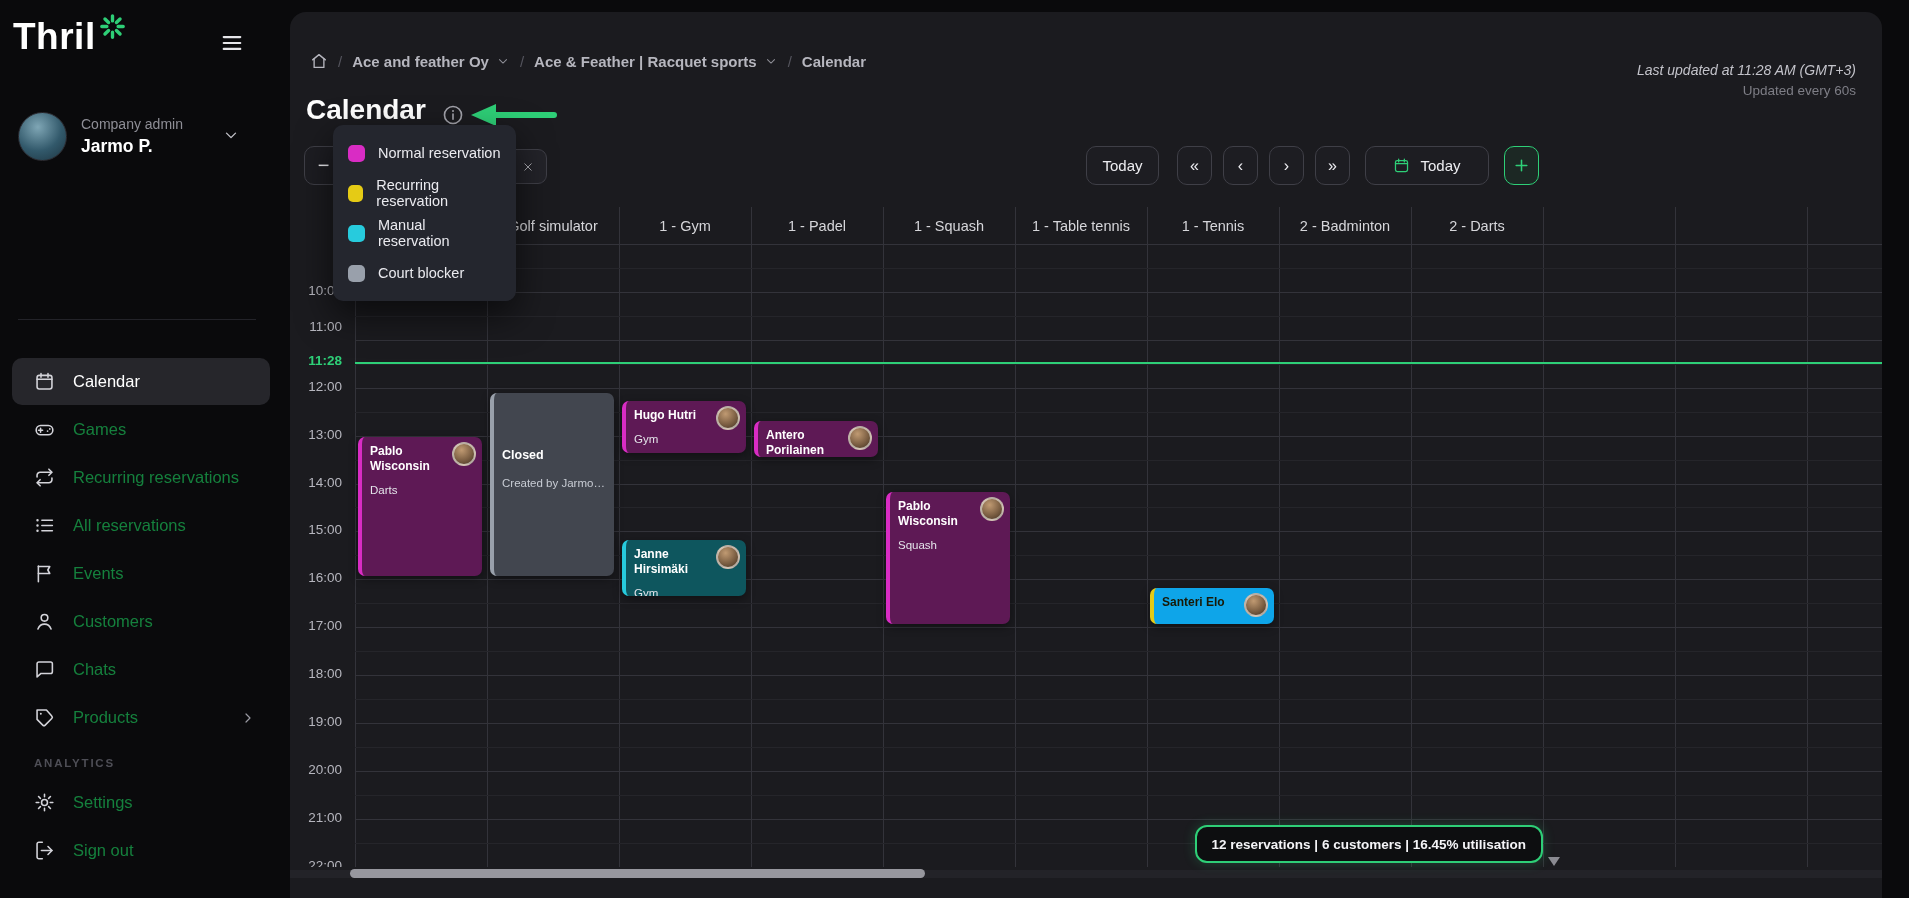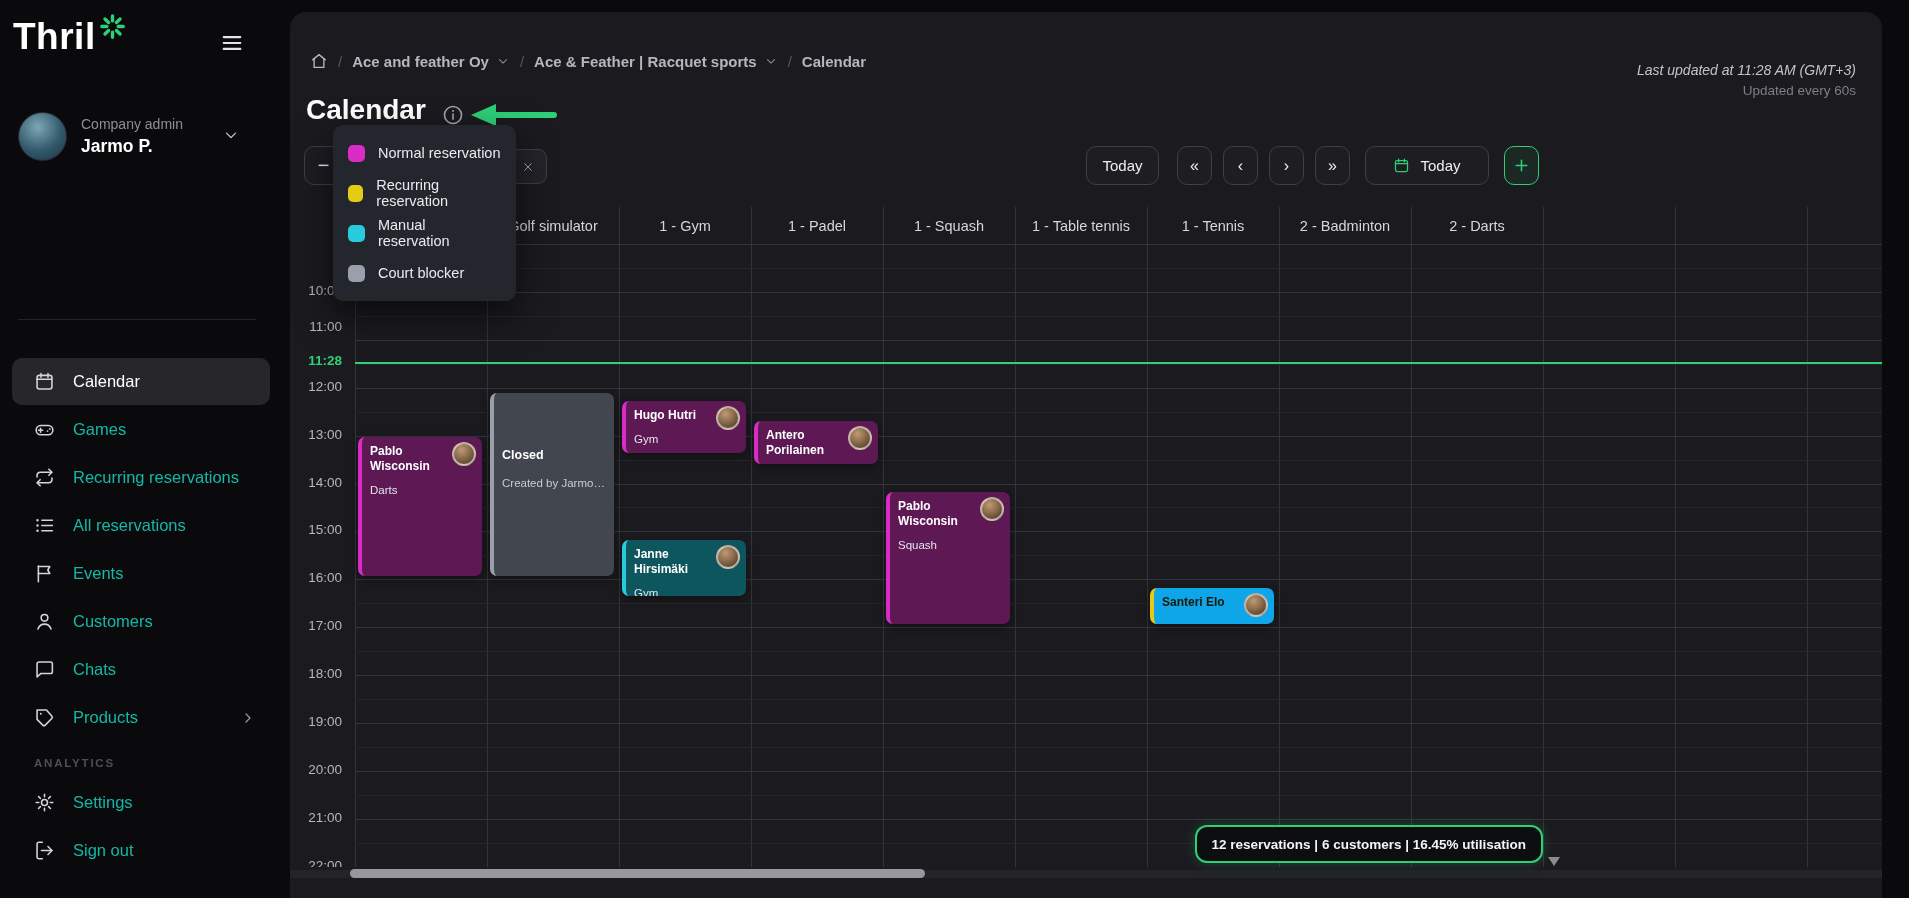--- a/index.html
+++ b/index.html
@@ -20,21 +20,21 @@
   .avatar-lg{width:49px;height:49px;border-radius:50%;background:radial-gradient(circle at 40% 30%,#7fa6b5,#32596b 55%,#1d3440);border:1px solid #2c2c32;}
   .role{font-size:14px;color:#8e8e96;}
   .uname{font-size:17.5px;font-weight:700;color:#fff;margin-top:4px;}
   .uchev{position:absolute;right:30px;top:16px;width:18px;height:18px;color:#c2c2c9;}
   #side-actions{position:absolute;left:18px;top:200px;width:252px;display:flex;flex-direction:column;gap:17px;}
   .side-btn{height:40px;border:1px solid #3d3d45;border-radius:11px;background:transparent;color:#fff;font-size:16px;font-weight:700;font-family:inherit;display:flex;align-items:center;justify-content:center;gap:10px;cursor:pointer;}
   .bic{width:19px;height:19px;color:#e9e9ee;}
   .side-div{position:absolute;left:18px;right:32px;top:319px;height:1px;background:#232329;}
   #nav{position:absolute;left:12px;top:358px;width:258px;}
   #side-footer{position:absolute;left:12px;top:779px;width:258px;}
-  .nav-item{height:47px;margin-bottom:1px;display:flex;align-items:center;gap:18px;padding-left:22px;border-radius:10px;color:#14b8a6;font-size:16.5px;position:relative;cursor:pointer;}
+  .nav-item{height:47px;margin-bottom:1px;display:flex;align-items:center;gap:18px;padding-left:22px;border-radius:10px;color:#15803d;font-size:16.5px;position:relative;cursor:pointer;}
   .nav-item.active{background:#26262b;color:#fff;}
   .nic{width:21px;height:21px;color:#d4d4da;}
   .nav-chev{position:absolute;right:14px;width:16px;height:16px;color:#9a9aa2;}
   .section-label{position:absolute;left:34px;top:757px;font-size:11.5px;font-weight:700;letter-spacing:1.8px;color:#4e4e56;}
 
   
   .main{position:absolute;left:290px;top:12px;width:1592px;height:886px;background:#1b1b1f;border-radius:16px 16px 0 0;overflow:hidden;}
   .crumbs{position:absolute;left:20px;top:38px;height:22px;display:flex;align-items:center;gap:10px;font-size:15px;color:#b6b6be;z-index:5;}
   .home-ic{width:18px;height:18px;color:#b6b6be;cursor:pointer;}
   .crumb{display:flex;align-items:center;gap:7px;cursor:pointer;font-weight:600;}
@@ -388,21 +388,21 @@
       <div class="event normal" style="left: 332px; width: 124px; top: 193.675px; height: 51.8833px; border-left-color: rgb(217, 44, 196);">
         <div class="et">Hugo Hutri</div>
         <div class="es">Gym</div>
         <span class="av"></span>
       </div>
       <div class="event manual" style="left: 332px; width: 124px; top: 333.383px; height: 56px; border-left-color: rgb(39, 203, 221);">
         <div class="et">Janne Hirsimäki</div>
         <div class="es">Gym</div>
         <span class="av"></span>
       </div>
-      <div class="event normal" style="left: 464px; width: 124px; top: 213.633px; height: 43px; border-left-color: rgb(217, 44, 196); border-radius: 7px;">
+      <div class="event normal" style="left: 464px; width: 124px; top: 213.633px; height: 36px; border-left-color: rgb(217, 44, 196); border-radius: 7px;">
         <div class="et">Antero Porilainen</div>
         <span class="av"></span>
       </div>
       <div class="event normal" style="left: 596px; width: 124px; top: 285.483px; height: 131.717px; border-left-color: rgb(217, 44, 196);">
         <div class="et">Pablo Wisconsin</div>
         <div class="es">Squash</div>
         <span class="av"></span>
       </div>
       <div class="event recurring" style="left: 860px; width: 124px; top: 381.283px; height: 35.9167px; border-left-color: rgb(229, 203, 21);">
         <div class="et">Santeri Elo</div>

